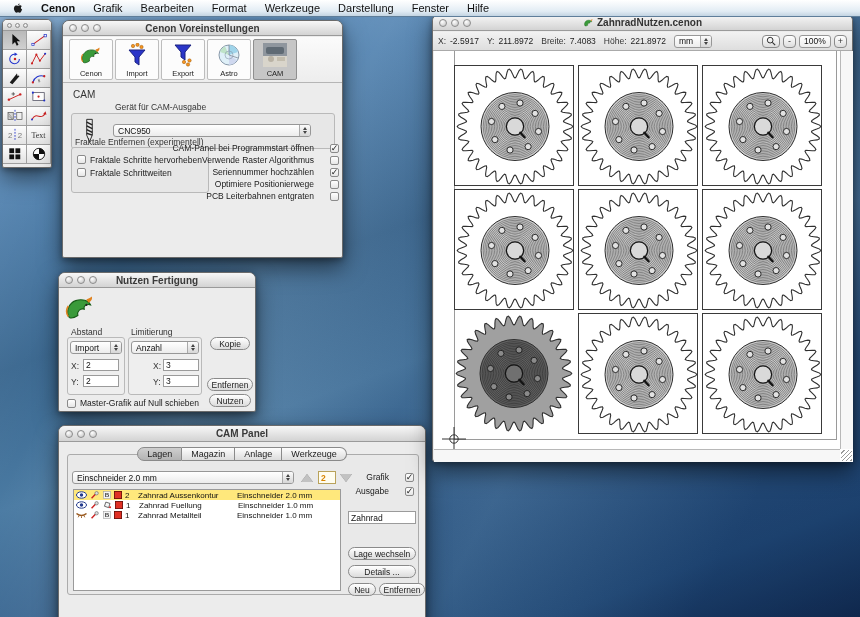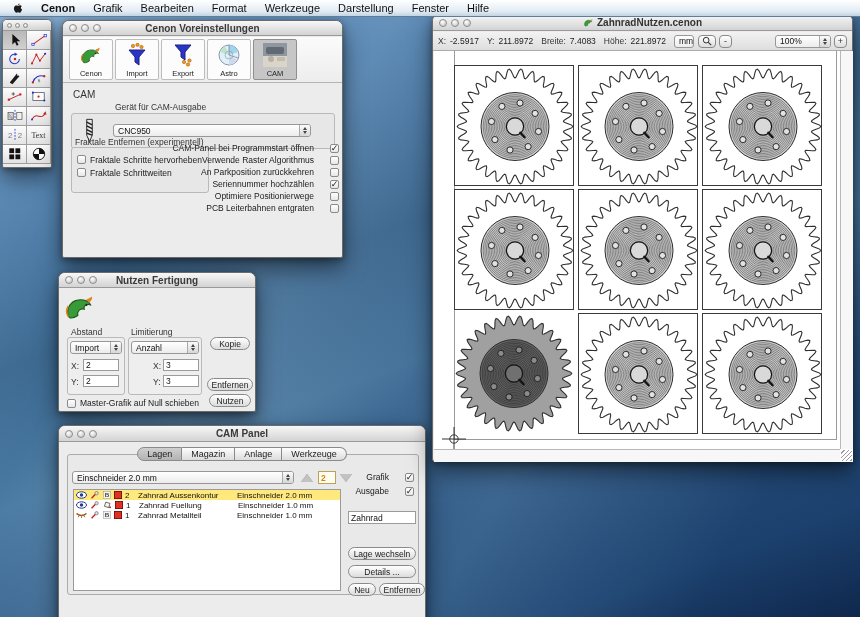--- a/index.html
+++ b/index.html
@@ -375,24 +375,20 @@
   <div id="prefs-options" style="position:absolute;left:60px;top:121px;width:216px;display:flex;flex-direction:column;gap:0;">
       <div class="optrow">
         <span>CAM-Panel bei Programmstart öffnen</span>
         <span class="cb">✓</span>
       </div>
       <div class="optrow">
         <span>Verwende Raster Algorithmus</span>
         <span class="cb"></span>
       </div>
       <div class="optrow">
-        <span>An Parkposition zurückkehren</span>
-        <span class="cb"></span>
-      </div>
-      <div class="optrow">
         <span>Seriennummer hochzählen</span>
         <span class="cb">✓</span>
       </div>
       <div class="optrow">
         <span>Optimiere Positionierwege</span>
         <span class="cb"></span>
       </div>
       <div class="optrow">
         <span>PCB Leiterbahnen entgraten</span>
         <span class="cb"></span>
@@ -619,21 +615,21 @@
         </span>
     </span>
     <span class="rightctl">
       <span class="miniround" style="width:18px;">
         <svg width="10" height="10" viewBox="0 0 12 12">
           <circle cx="5" cy="5" r="3.4" fill="none" stroke="#333" stroke-width="1.2"></circle>
           <line x1="7.6" y1="7.6" x2="11" y2="11" stroke="#333" stroke-width="1.4"></line>
         </svg>
       </span>
       <span class="miniround" style="width:13px;">-</span>
-      <span class="popup" style="position:relative;width:56px;margin-left:40px;">
+      <span class="popup" style="position:relative;width:32px;">
         <span class="plabel">100%</span>
         <span class="parrows">
             <span class="tri-up"></span>
             <span class="tri-down"></span>
           </span>
       </span>
       <span class="miniround" style="width:13px;">+</span>
     </span>
   </div>
   <div id="doc-content">

